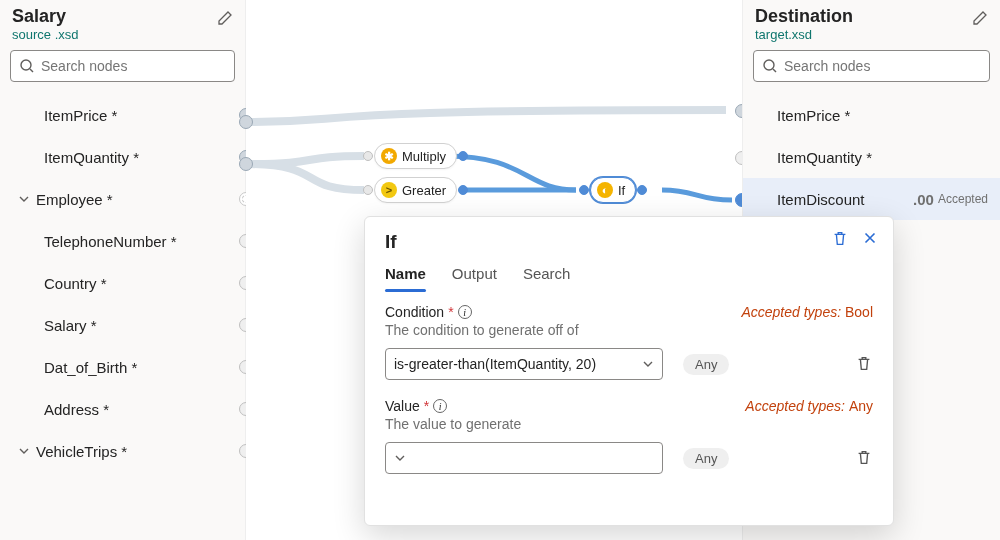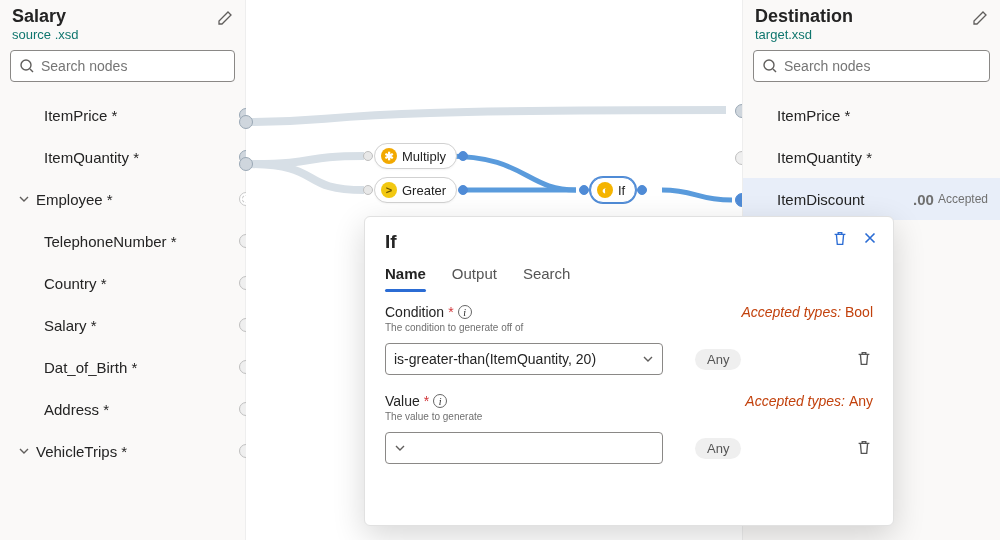--- a/index.html
+++ b/index.html
@@ -50,22 +50,22 @@
   .popup-actions svg { width: 18px; height: 18px; color: #2b6cd4; cursor: pointer; }
   .tabs { display: flex; gap: 26px; border-bottom: none; margin-bottom: 14px; }
   .tab { padding: 4px 0 8px; font-size: 15px; color: #555; cursor: pointer; position: relative; }
   .tab.active { color: #242424; font-weight: 600; }
   .tab.active::after { content: ''; position: absolute; left: 0; right: 0; bottom: -2px; height: 3px; background: #2b6cd4; border-radius: 2px; }
   .field-row { display: flex; justify-content: space-between; align-items: flex-start; margin-bottom: 2px; }
   .field-label { font-size: 14px; display: flex; align-items: center; gap: 4px; }
   .req { color: #d13438; }
   .info-icon { width: 14px; height: 14px; border: 1px solid #666; border-radius: 50%; display: inline-flex; align-items: center; justify-content: center; font-size: 10px; font-style: italic; font-family: serif; }
   .accepted { font-style: italic; color: #c2410c; font-size: 14px; }
-  .field-help { font-size: 10px; color: #707070; margin-bottom: 10px; }
-  .combo-row { display: flex; align-items: center; gap: 32px; margin-bottom: 18px; }
+  .field-help { font-size: 14px; color: #707070; margin-bottom: 10px; }
+  .combo-row { display: flex; align-items: center; gap: 20px; margin-bottom: 18px; }
   .combo { display: flex; align-items: center; justify-content: space-between; width: 278px; height: 32px; border: 1px solid #8a8886; border-radius: 4px; padding: 0 8px; font-size: 14px; background: #fff; cursor: pointer; }
   .combo svg { width: 12px; height: 12px; }
   .chip { background: #efefef; border-radius: 12px; padding: 3px 12px; font-size: 13px; color: #555; }
   .trash { margin-left: auto; }
   .trash svg { width: 18px; height: 18px; color: #555; cursor: pointer; }
 </style>
 </head>
 <body>
 
 <div class="panel-left">

